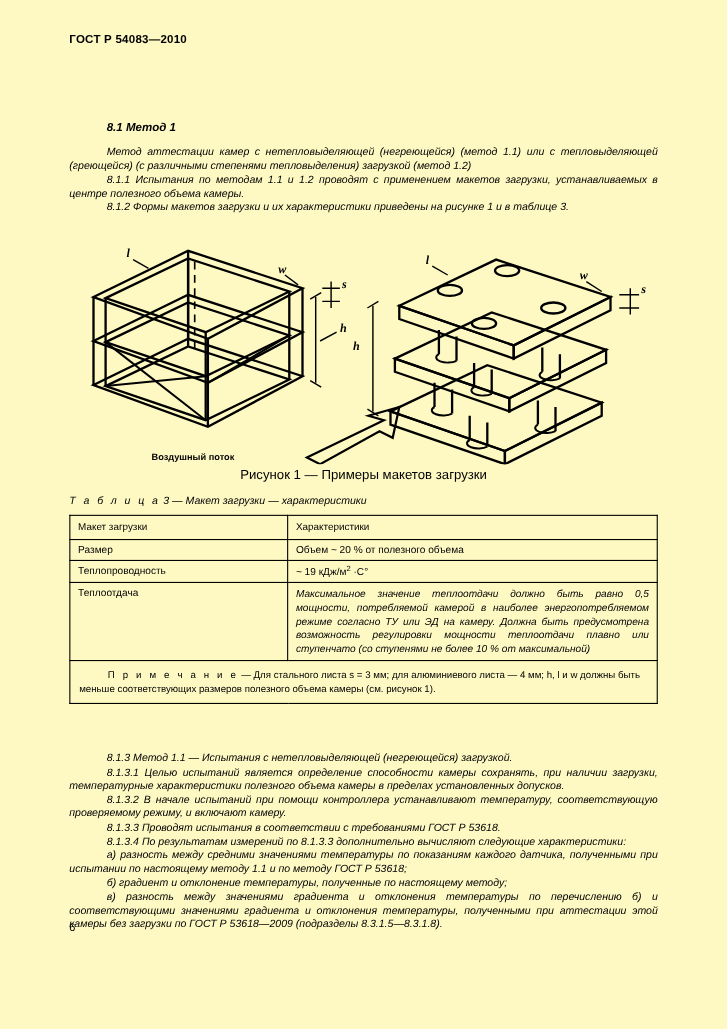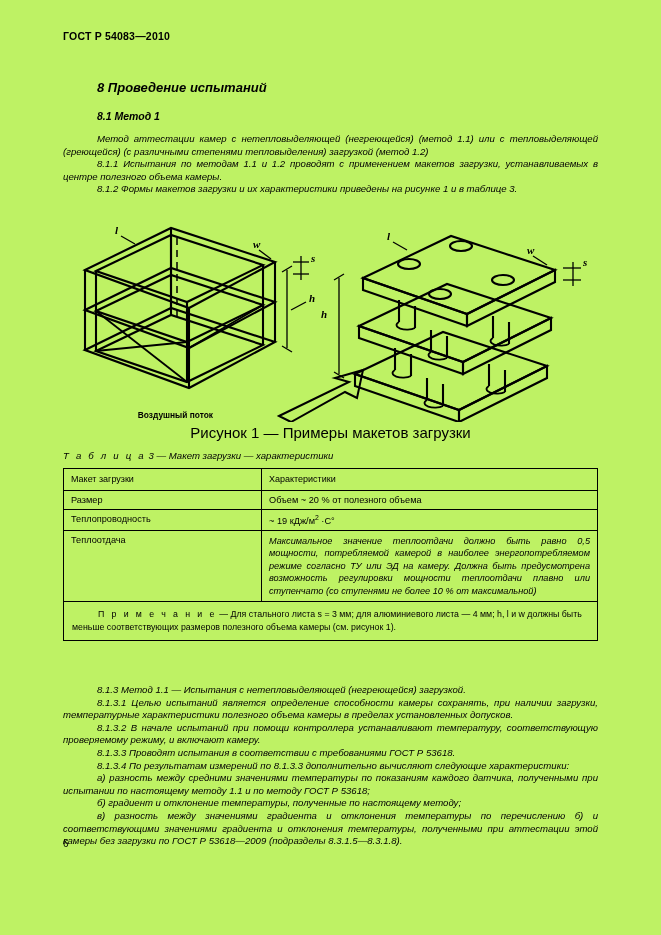--- a/index.html
+++ b/index.html
@@ -8,21 +8,21 @@
     background: #ffffff;
   }
   body {
     font-family: "Liberation Sans", sans-serif;
     color: #000000;
   }
   .page {
     position: relative;
     width: 661px;
     height: 935px;
-    background: #bef264;
+    background: #fef9c3;
     overflow: hidden;
   }
   .std-header {
     position: absolute;
     left: 63px;
     top: 30px;
     font-size: 10.5px;
     font-weight: bold;
     letter-spacing: 0.2px;
   }
@@ -63,21 +63,21 @@
     top: 222px;
     width: 535px;
     height: 200px;
   }
   .fig-caption {
     position: absolute;
     left: 0;
     top: 424px;
     width: 661px;
     text-align: center;
-    font-size: 15px;
+    font-size: 12px;
   }
 
   
   .table-title {
     position: absolute;
     left: 63px;
     top: 450px;
     font-size: 9.6px;
     font-style: italic;
   }
@@ -127,21 +127,20 @@
     font-size: 10px;
   }
 </style>
 </head>
 <body>
 
 <div class="page">
 
   <div class="std-header">ГОСТ Р 54083—2010</div>
 
-  <div class="h1">8 Проведение испытаний</div>
 
   <div class="h2">8.1 Метод 1</div>
 
   <div class="body-block" style="top:133px;">
     <p>Метод аттестации камер с нетепловыделяющей (негреющейся) (метод 1.1) или с тепловыделяющей (греющейся) (с различными степенями тепловыделения) загрузкой (метод 1.2)</p>
     <p>8.1.1 Испытания по методам 1.1 и 1.2 проводят с применением макетов загрузки, устанавливаемых в центре полезного объема камеры.</p>
     <p>8.1.2 Формы макетов загрузки и их характеристики приведены на рисунке 1 и в таблице 3.</p>
   </div>
 
   <div class="figure">

